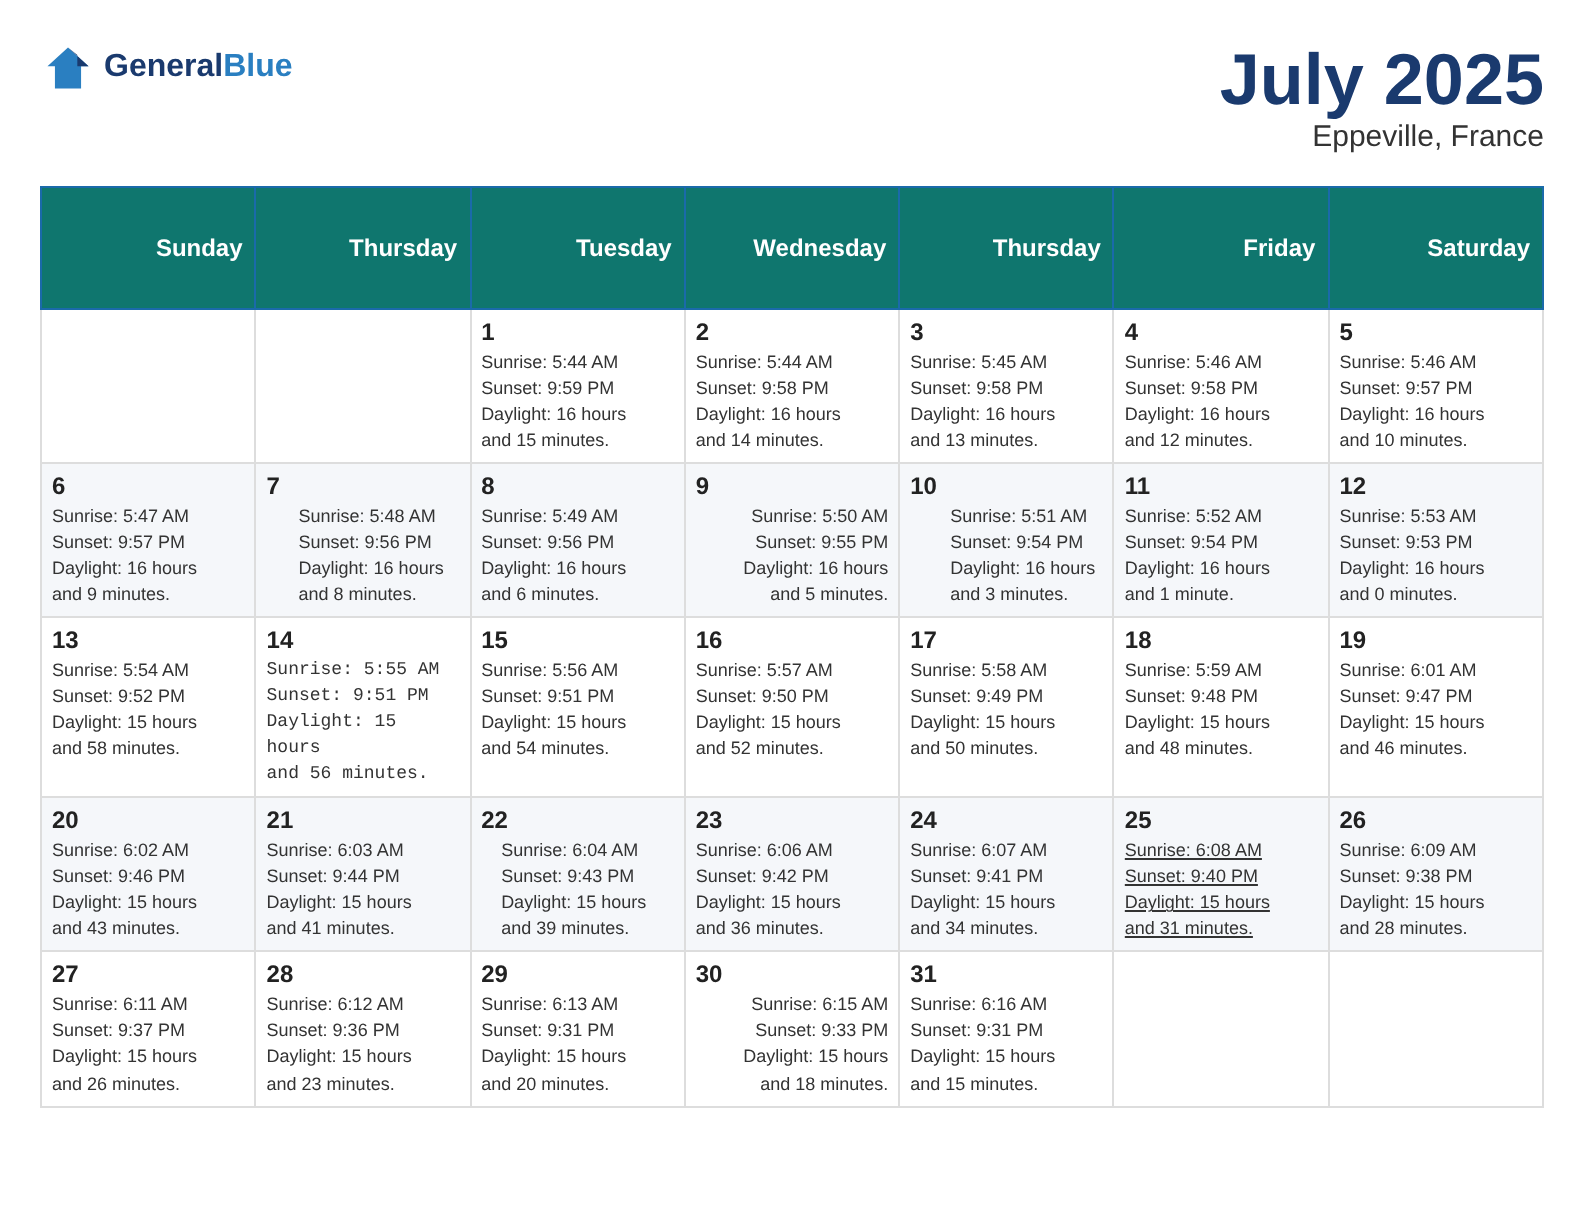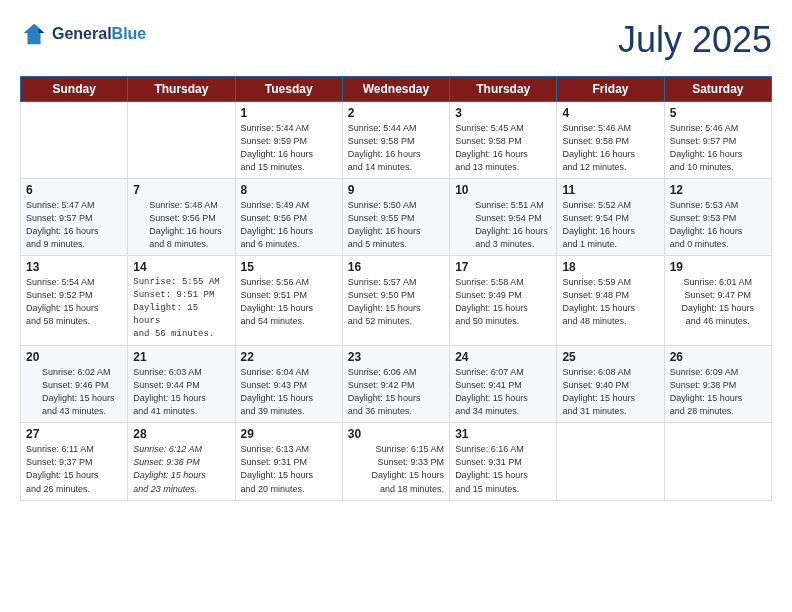--- a/index.html
+++ b/index.html
@@ -23,40 +23,40 @@
     }
     .logo-icon {
       width: 28px;
       height: 28px;
     }
     .title-block {
       text-align: right;
     }
     .month-title {
       font-size: 36px;
-      font-weight: normal;
+      font-weight: bold;
       color: #1a3a6e;
       line-height: 1.1;
     }
     .location {
       font-size: 15px;
       color: #333;
     }
     .calendar {
       width: 100%;
       border-collapse: collapse;
       border: 1px solid #ccc;
     }
     .calendar th {
-      background: #7f1d1d;
+      background: #0f766e;
       color: #fff;
       font-size: 12px;
       font-weight: bold;
-      padding: 5px 6px;
-      text-align: center;
+      padding: 23px 6px;
+      text-align: right;
       border: 1px solid #1a6aaa;
     }
     .calendar td {
       vertical-align: top;
       border: 1px solid #ddd;
       padding: 4px 5px;
       width: calc(100% / 7);
       min-height: 80px;
       font-size: 9.5px;
       color: #333;
@@ -89,20 +89,21 @@
     <svg class="logo-icon" viewBox="0 0 30 30">
       <polygon points="15,4 26,14 22,14 22,26 8,26 8,14 4,14" fill="#2a7fc1"></polygon>
       <polygon points="15,4 26,14 20,14 20,8 15,4" fill="#1a3a6e"></polygon>
     </svg>
     <div>
       <div style="font-size:16px;font-weight:bold;color:#1a3a6e;">General<span style="color:#2a7fc1;">Blue</span></div>
     </div>
   </div>
   <div class="title-block">
     <div class="month-title">July 2025</div>
+    <div class="location">Eppeville, France</div>
   </div>
 </div>
 
 <table class="calendar">
   <thead>
     <tr>
     <th>Sunday</th>
         <th>Thursday</th>
         <th>Tuesday</th>
         <th>Wednesday</th>
@@ -168,21 +169,21 @@
         </td>
         <td>
           <span class="day-number">8</span>
           <div class="day-info" style="white-space: pre-line;">Sunrise: 5:49 AM
 Sunset: 9:56 PM
 Daylight: 16 hours
 and 6 minutes.</div>
         </td>
         <td>
           <span class="day-number">9</span>
-          <div class="day-info" style="white-space: pre-line;">Sunrise: 5:50 AM
+          <div class="day-info" style="white-space: pre-line; text-align: right;">Sunrise: 5:50 AM
 Sunset: 9:55 PM
 Daylight: 16 hours
 and 5 minutes.</div>
         </td>
         <td>
           <span class="day-number">10</span>
           <div class="day-info" style="white-space: pre-line; margin-left: 20px;">Sunrise: 5:51 AM
 Sunset: 9:54 PM
 Daylight: 16 hours
 and 3 minutes.</div>
@@ -240,65 +241,65 @@
         </td>
         <td>
           <span class="day-number">18</span>
           <div class="day-info" style="white-space: pre-line;">Sunrise: 5:59 AM
 Sunset: 9:48 PM
 Daylight: 15 hours
 and 48 minutes.</div>
         </td>
         <td>
           <span class="day-number">19</span>
-          <div class="day-info" style="white-space: pre-line; text-align: center;">Sunrise: 6:01 AM
+          <div class="day-info" style="white-space: pre-line;">Sunrise: 6:01 AM
 Sunset: 9:47 PM
 Daylight: 15 hours
 and 46 minutes.</div>
         </td>
       </tr>
       <tr>
         <td>
           <span class="day-number">20</span>
-          <div class="day-info" style="white-space: pre-line; margin-left: 16px;">Sunrise: 6:02 AM
+          <div class="day-info" style="white-space: pre-line;">Sunrise: 6:02 AM
 Sunset: 9:46 PM
 Daylight: 15 hours
 and 43 minutes.</div>
         </td>
         <td>
           <span class="day-number">21</span>
           <div class="day-info" style="white-space: pre-line;">Sunrise: 6:03 AM
 Sunset: 9:44 PM
 Daylight: 15 hours
 and 41 minutes.</div>
         </td>
         <td>
           <span class="day-number">22</span>
-          <div class="day-info" style="white-space: pre-line;">Sunrise: 6:04 AM
+          <div class="day-info" style="white-space: pre-line; margin-left: 10px;">Sunrise: 6:04 AM
 Sunset: 9:43 PM
 Daylight: 15 hours
 and 39 minutes.</div>
         </td>
         <td>
           <span class="day-number">23</span>
           <div class="day-info" style="white-space: pre-line;">Sunrise: 6:06 AM
 Sunset: 9:42 PM
 Daylight: 15 hours
 and 36 minutes.</div>
         </td>
         <td>
           <span class="day-number">24</span>
           <div class="day-info" style="white-space: pre-line;">Sunrise: 6:07 AM
 Sunset: 9:41 PM
 Daylight: 15 hours
 and 34 minutes.</div>
         </td>
         <td>
           <span class="day-number">25</span>
-          <div class="day-info" style="white-space: pre-line;">Sunrise: 6:08 AM
+          <div class="day-info" style="white-space: pre-line; text-decoration: underline;">Sunrise: 6:08 AM
 Sunset: 9:40 PM
 Daylight: 15 hours
 and 31 minutes.</div>
         </td>
         <td>
           <span class="day-number">26</span>
           <div class="day-info" style="white-space: pre-line;">Sunrise: 6:09 AM
 Sunset: 9:38 PM
 Daylight: 15 hours
 and 28 minutes.</div>
@@ -307,21 +308,21 @@
       <tr>
         <td>
           <span class="day-number">27</span>
           <div class="day-info" style="white-space: pre-line;">Sunrise: 6:11 AM
 Sunset: 9:37 PM
 Daylight: 15 hours
 and 26 minutes.</div>
         </td>
         <td>
           <span class="day-number">28</span>
-          <div class="day-info" style="white-space: pre-line; font-style: italic;">Sunrise: 6:12 AM
+          <div class="day-info" style="white-space: pre-line;">Sunrise: 6:12 AM
 Sunset: 9:36 PM
 Daylight: 15 hours
 and 23 minutes.</div>
         </td>
         <td>
           <span class="day-number">29</span>
           <div class="day-info" style="white-space: pre-line;">Sunrise: 6:13 AM
 Sunset: 9:31 PM
 Daylight: 15 hours
 and 20 minutes.</div>

